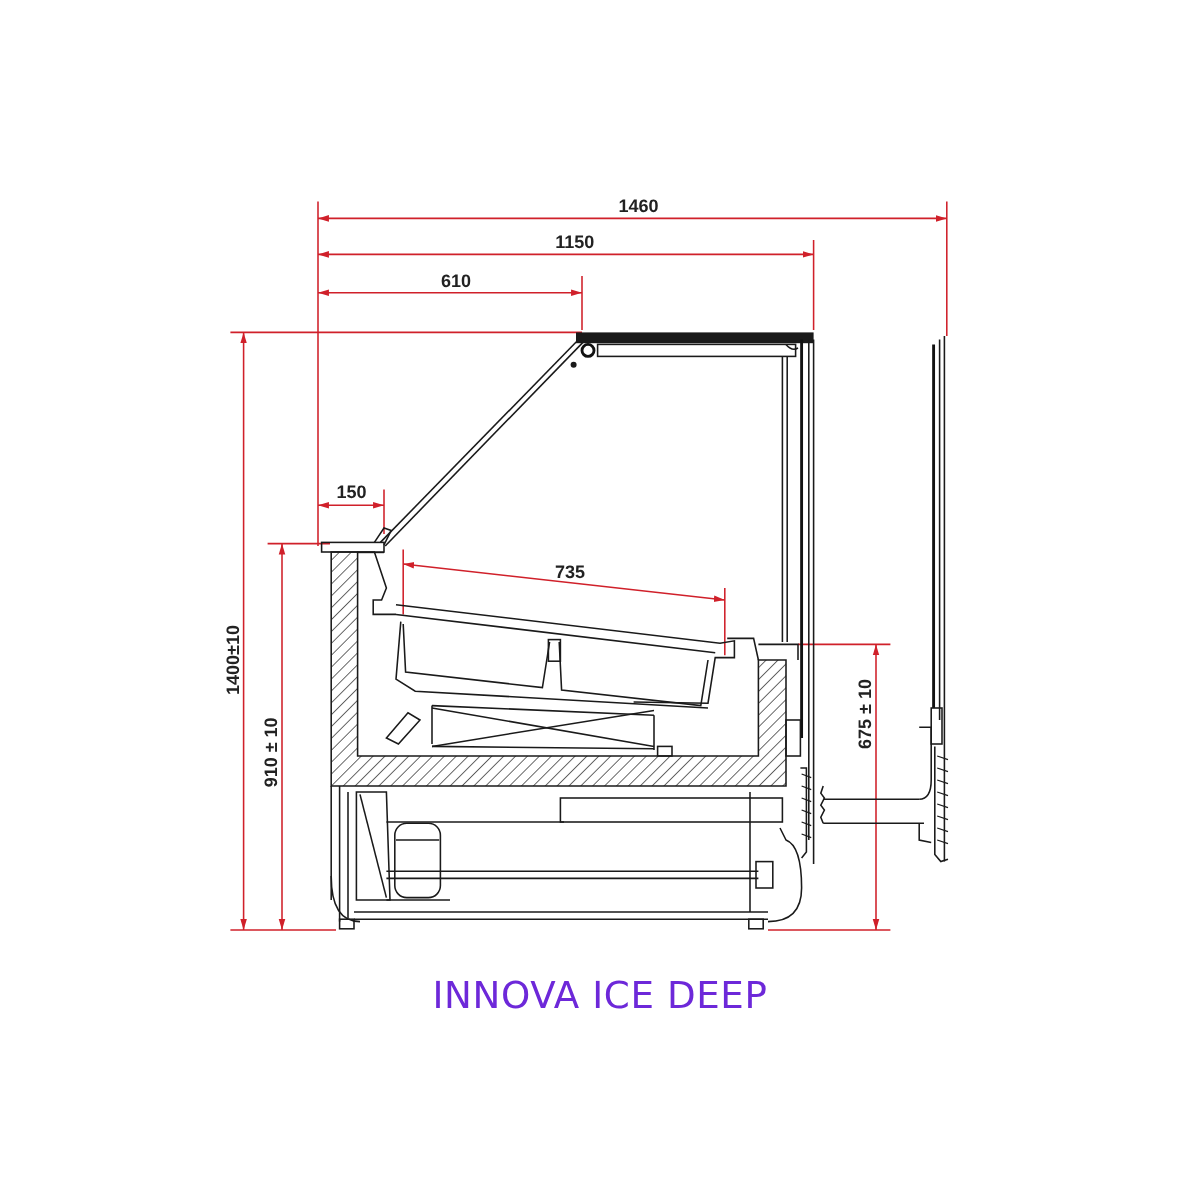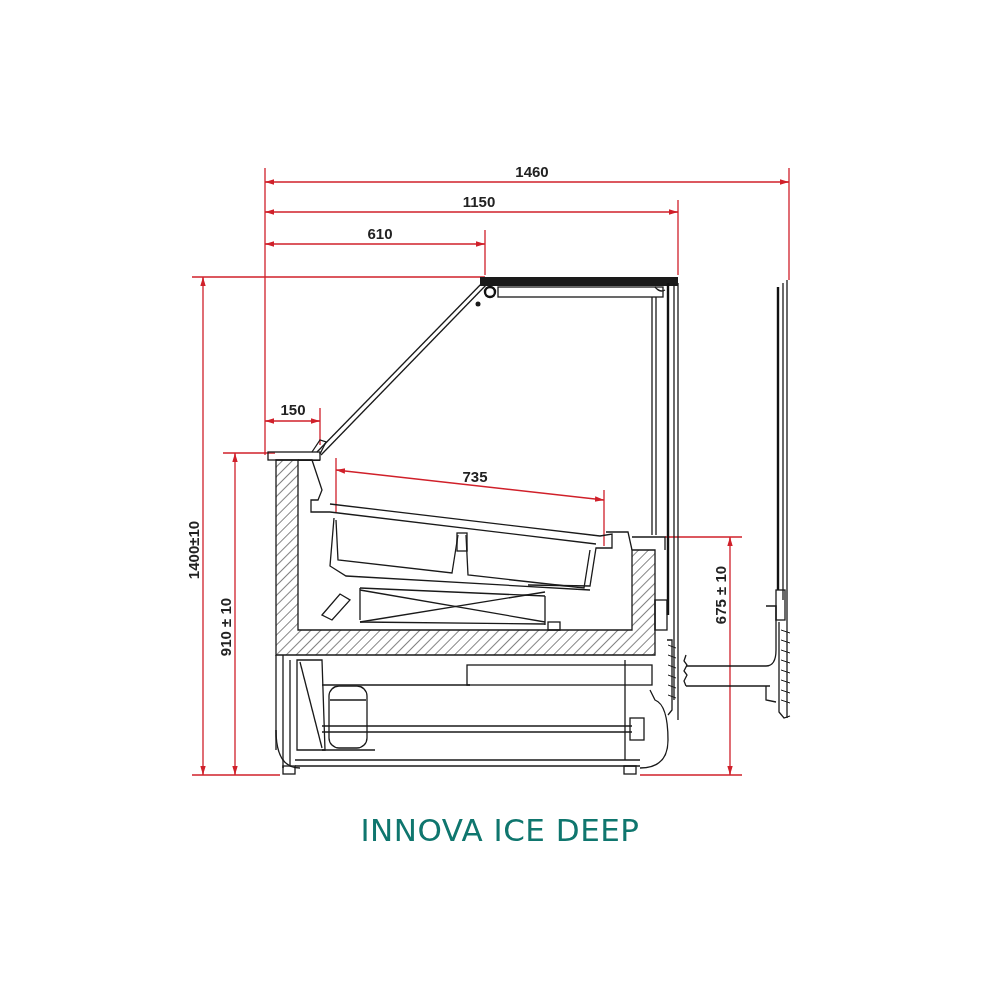--- a/index.html
+++ b/index.html
@@ -1,21 +1,21 @@
 <!DOCTYPE html>
 <html><head>
   <meta charset="utf-8">
   <style>
     html, body { margin: 0; padding: 0; background: #ffffff; }
     body { width: 1000px; height: 1000px; position: relative; overflow: hidden; font-family: "Liberation Sans", sans-serif; }
     #drawing { position: absolute; left: 0; top: 0; width: 1000px; height: 1000px; }
     .dim-text { font-family: "Liberation Sans", sans-serif; font-weight: bold; font-size: 15px; fill: #222222; }
     .title {
       position: absolute; left: 0; width: 1000px; top: 812px; text-align: center;
-      font-family: "DejaVu Sans", sans-serif; font-size: 31px; color: #0f766e; letter-spacing: 0.5px;
+      font-family: "DejaVu Sans", sans-serif; font-size: 31px; color: #6d28d9; letter-spacing: 0.5px;
       font-weight: normal;
     }
     .ln { stroke: #1a1a1a; fill: none; stroke-width: 1.3; }
     .thick { stroke: #111; fill: none; stroke-width: 2.4; }
     .red { stroke: #d0202a; fill: none; stroke-width: 1.3; }
     .hatch { fill: url(#hatchPat); stroke: #1a1a1a; stroke-width: 1.3; }
   </style>
 </head>
 <body>
 

